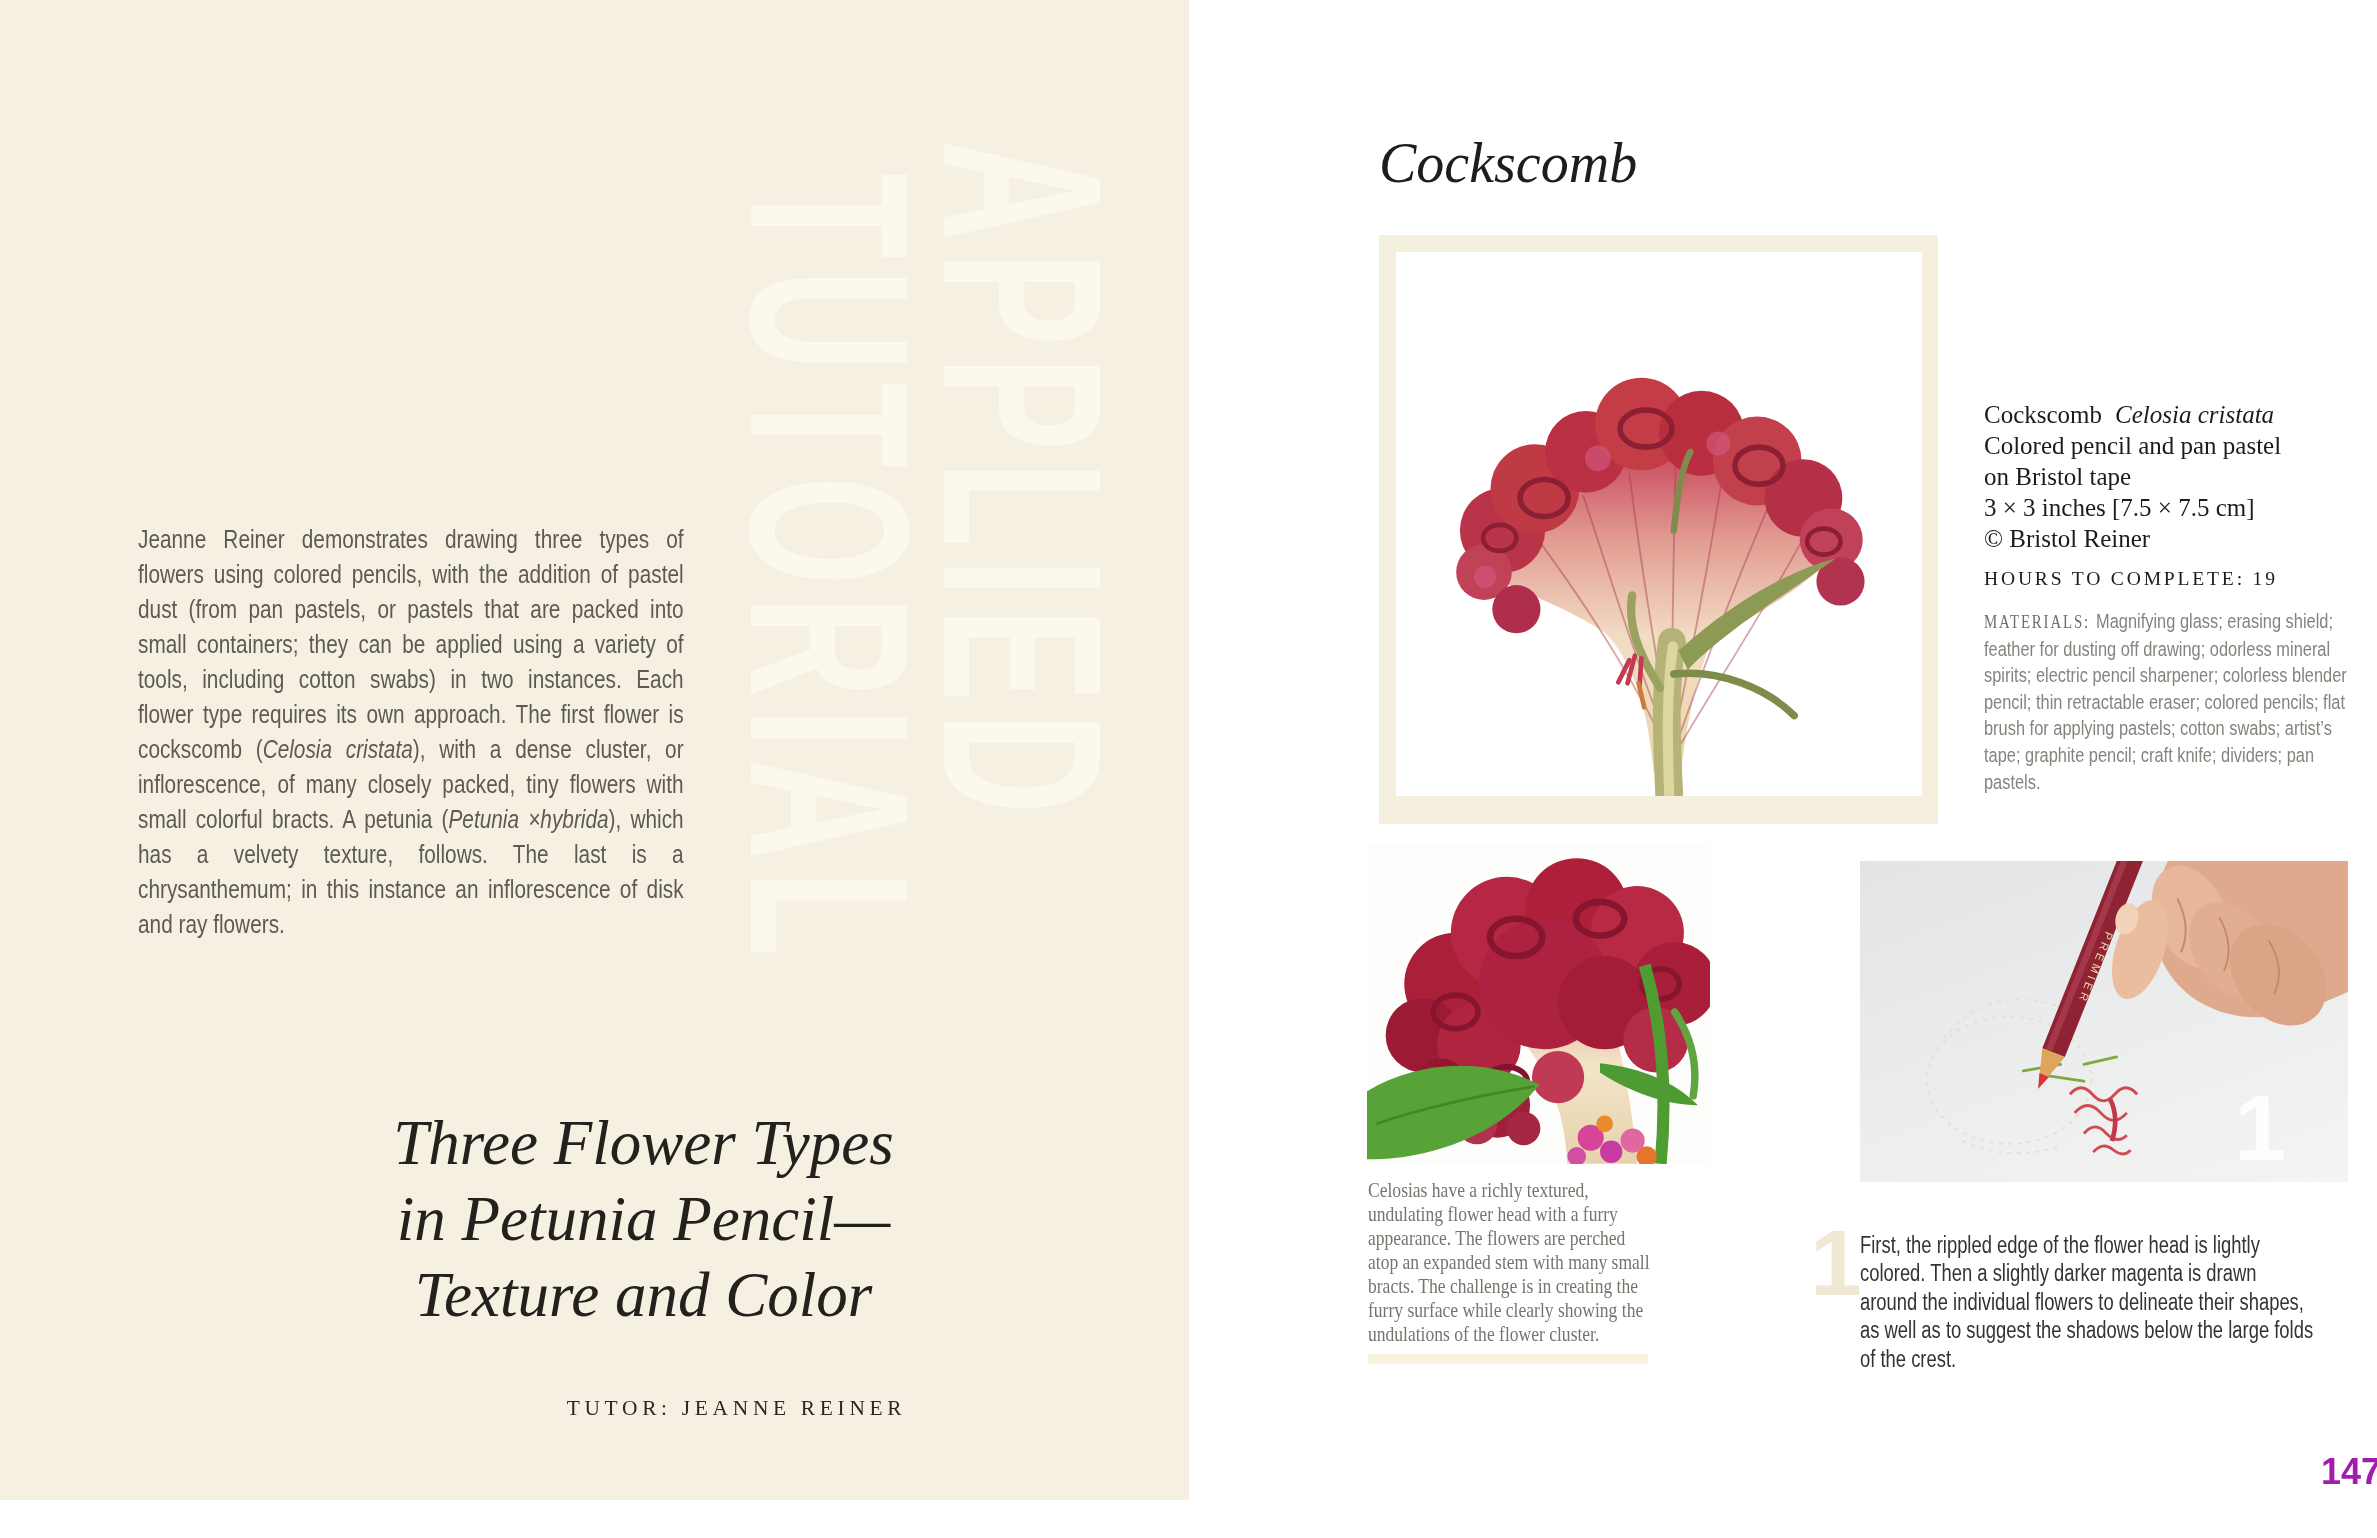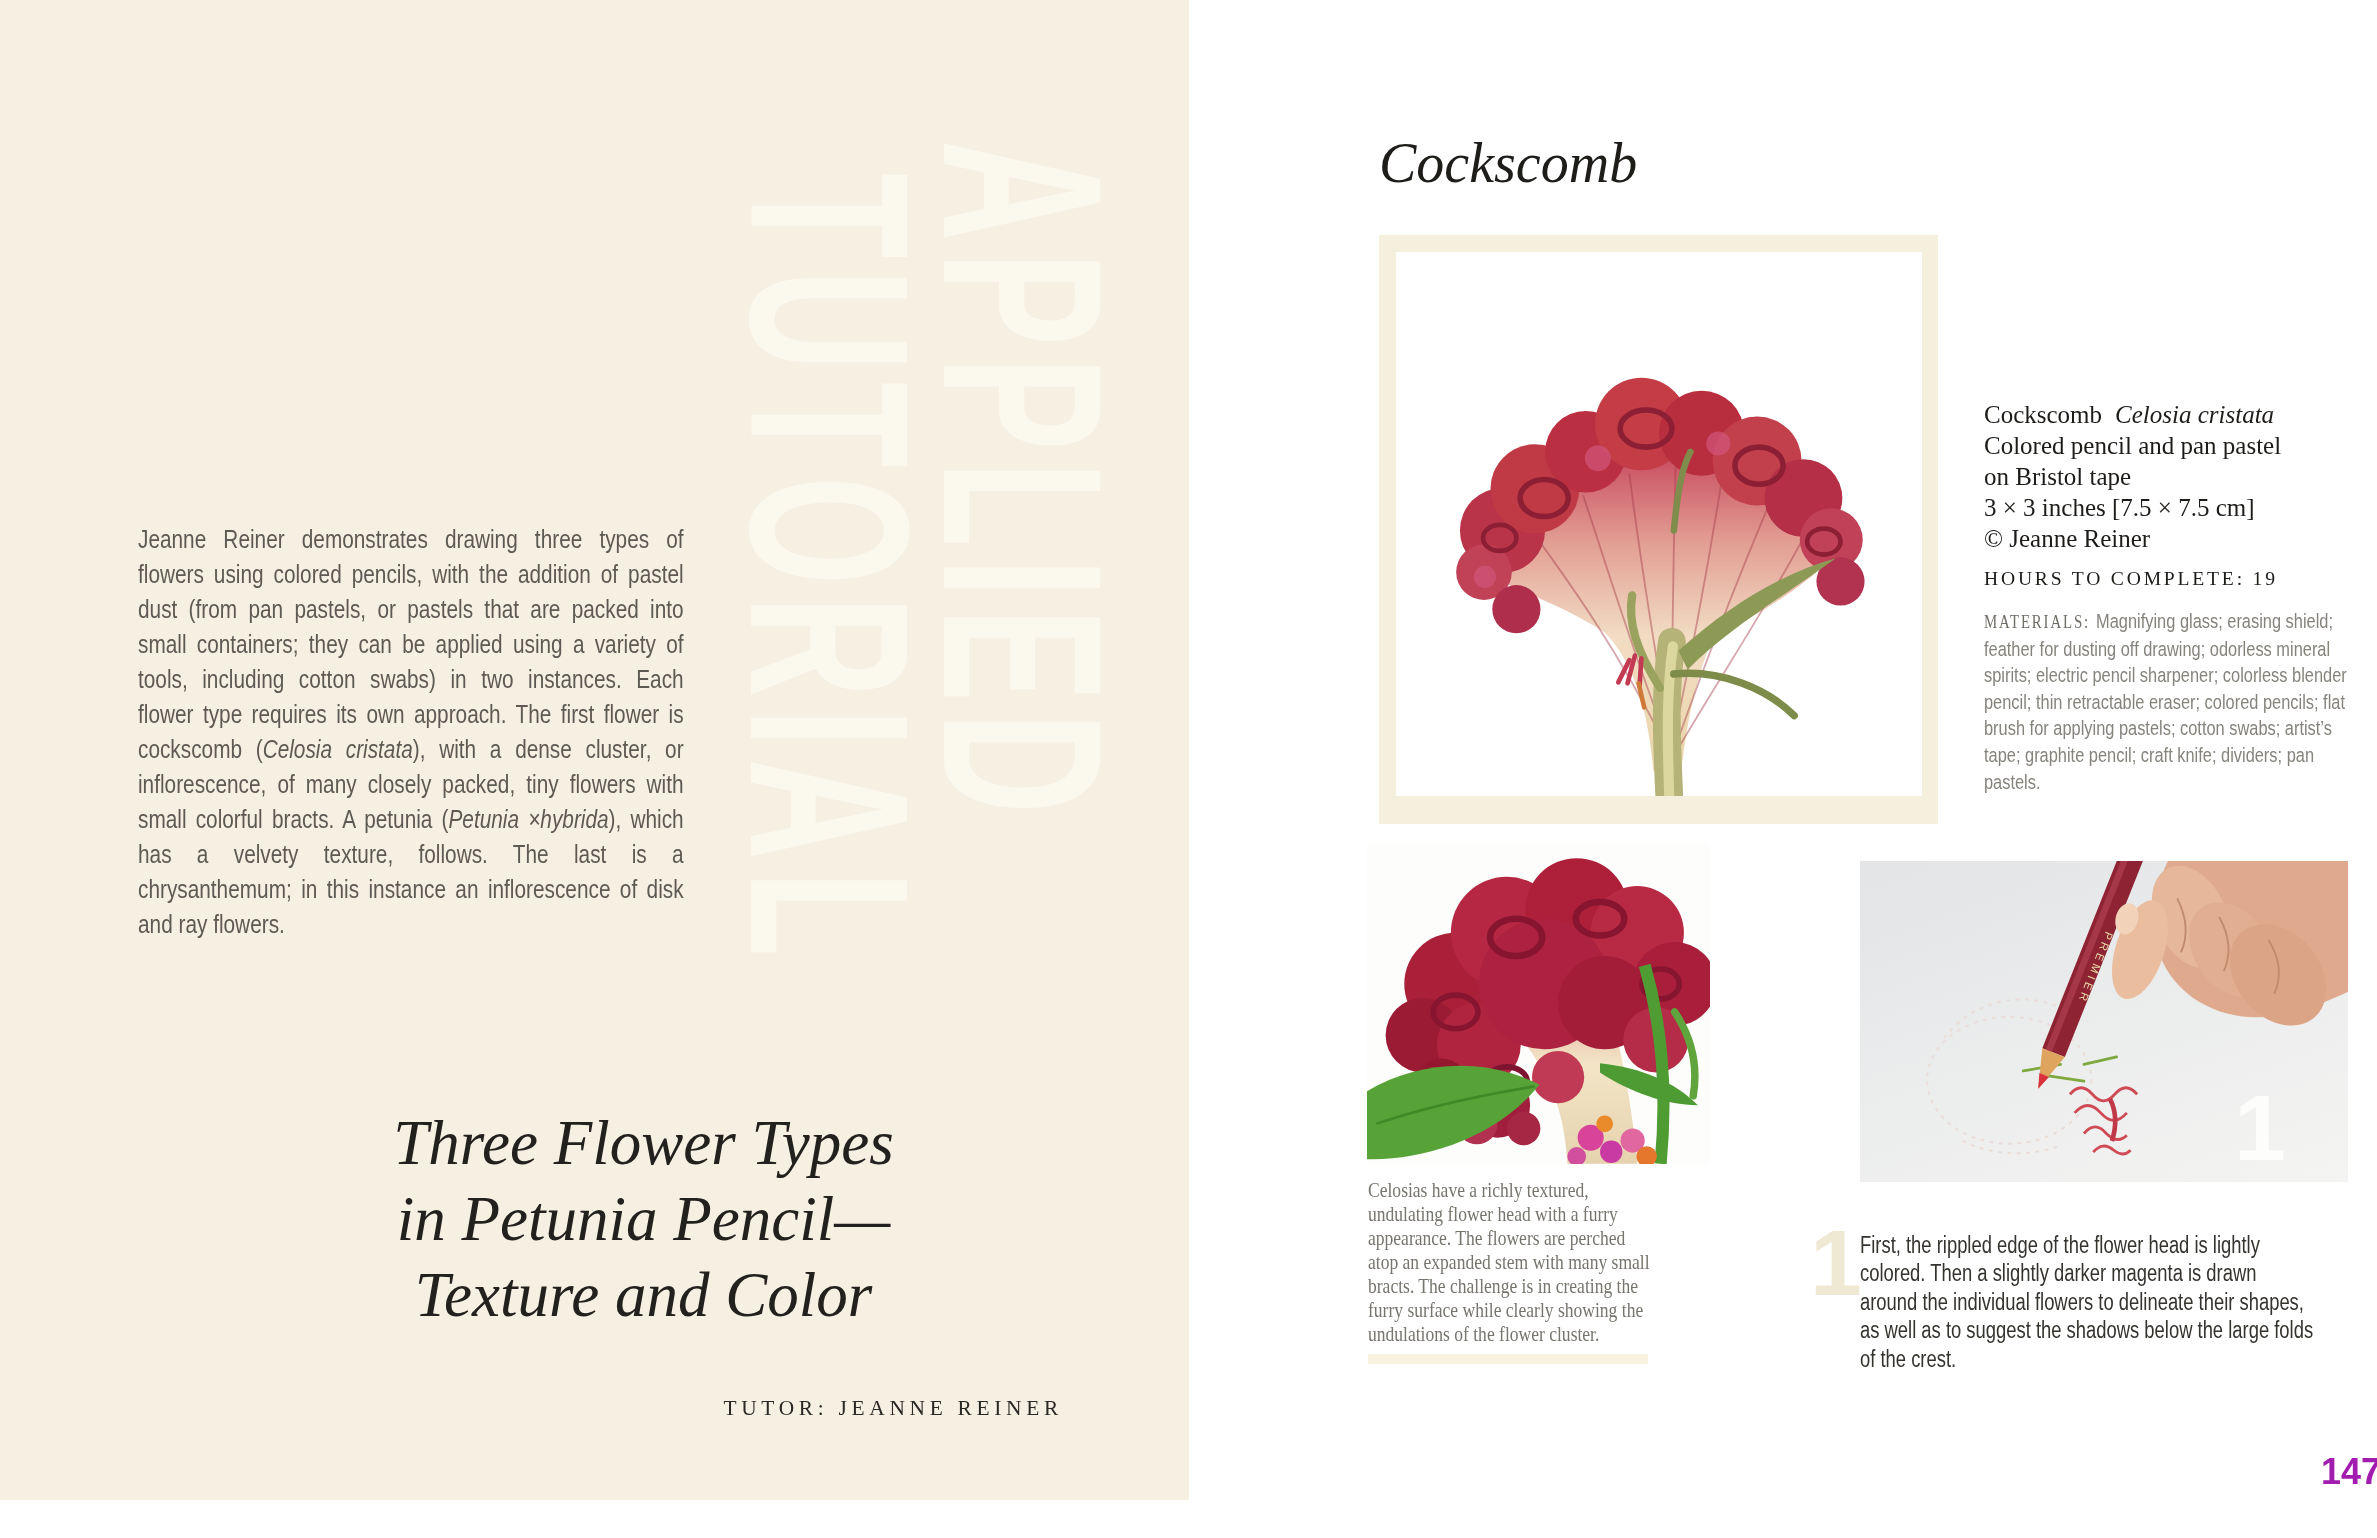--- a/index.html
+++ b/index.html
@@ -18,21 +18,21 @@
   #watermark .w2{padding-left:33px;}
 
   #intro-wrap{left:138px;top:522px;width:682px;transform:scaleX(0.80);
               transform-origin:0 0;}
   #intro-paragraph{font-family:"Liberation Sans",sans-serif;font-size:26px;
               line-height:35px;color:#5C5A52;text-align:justify;margin:0;}
   #intro-paragraph .it{font-style:italic;}
 
   #chapter-title{right:126px;top:1105px;width:839px;text-align:center;
               font-style:italic;font-size:63px;line-height:76px;color:#23211D;}
-  #tutor-credit{right:126px;top:1396px;width:653px;text-align:right;
+  #tutor-credit{right:126px;top:1396px;width:653px;text-align:center;
               font-size:21.4px;letter-spacing:4.7px;color:#2A2824;}
 
   
   #page-right{left:1189px;top:0;width:1189px;height:1538px;background:#FFFFFF;margin-left:40px;}
   
 
   #section-heading{left:150px;top:131px;font-style:italic;font-size:56px;
               color:#1F1D1A;}
 
   #artwork-frame{left:150px;top:235px;width:559px;height:589px;background:#F5EFDD;}
@@ -170,21 +170,21 @@
       </div>
     </div>
 
     <div id="artwork-caption" class="abs">
       <div>
         <span>Cockscomb</span><span class="species">Celosia cristata</span>
       </div>
       <div>Colored pencil and pan pastel</div>
       <div>on Bristol tape</div>
       <div>3 × 3 inches [7.5 × 7.5 cm]</div>
-      <div>© Jeanne Reiner</div>
+      <div>© Bristol Reiner</div>
       <div class="hours">HOURS TO COMPLETE: 19</div>
     </div>
 
     <div id="materials-note" class="abs">
       <span class="lbl">MATERIALS:</span><span>Magnifying glass; erasing shield; feather for dusting off drawing; odorless mineral spirits; electric pencil sharpener; colorless blender pencil; thin retractable eraser; colored pencils; flat brush for applying pastels; cotton swabs; artist’s tape; graphite pencil; craft knife; dividers; pan pastels.</span>
     </div>
 
     <div id="celosia-photo" class="abs">
       <svg width="343" height="320" viewBox="0 0 368 343">
         <defs>

